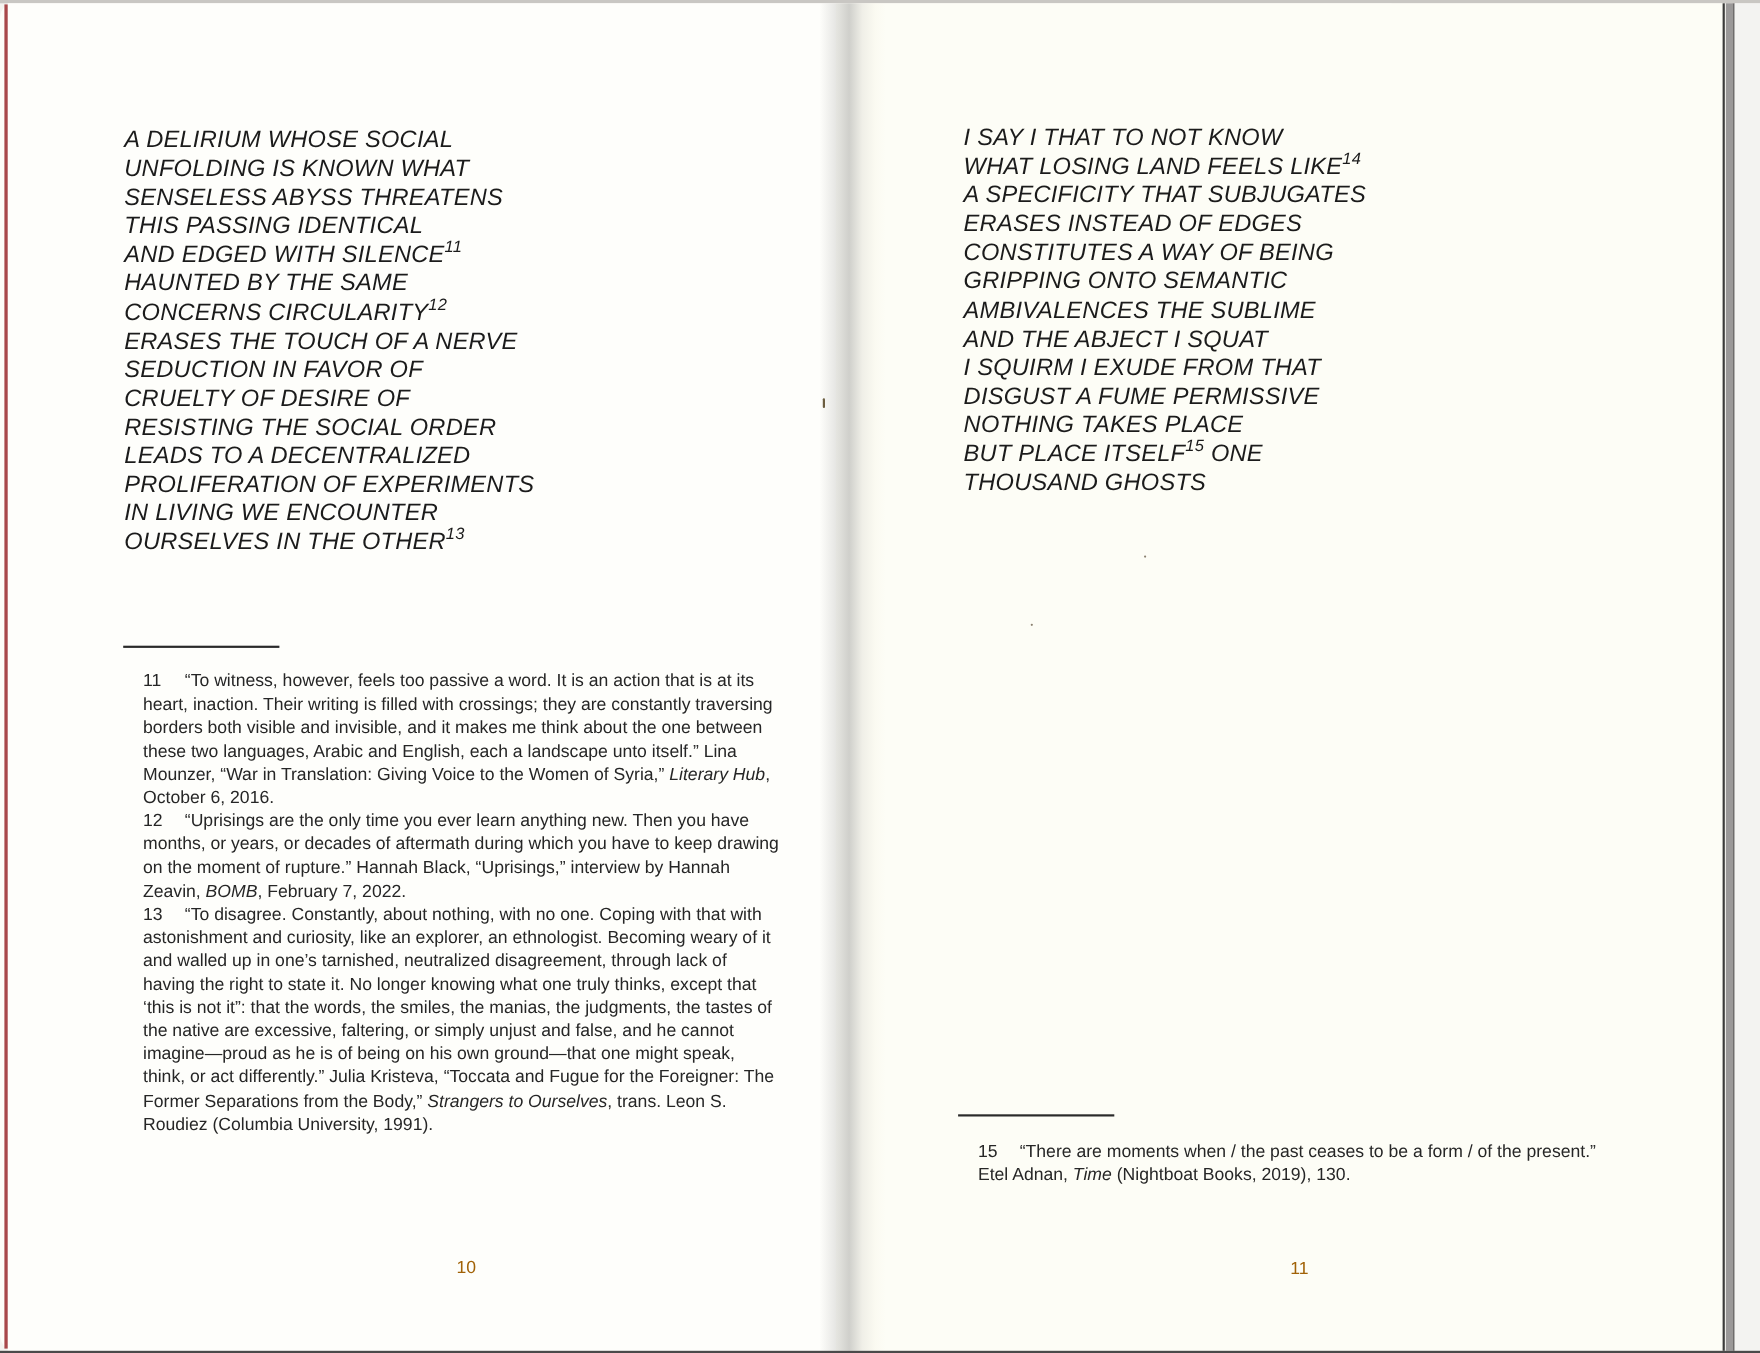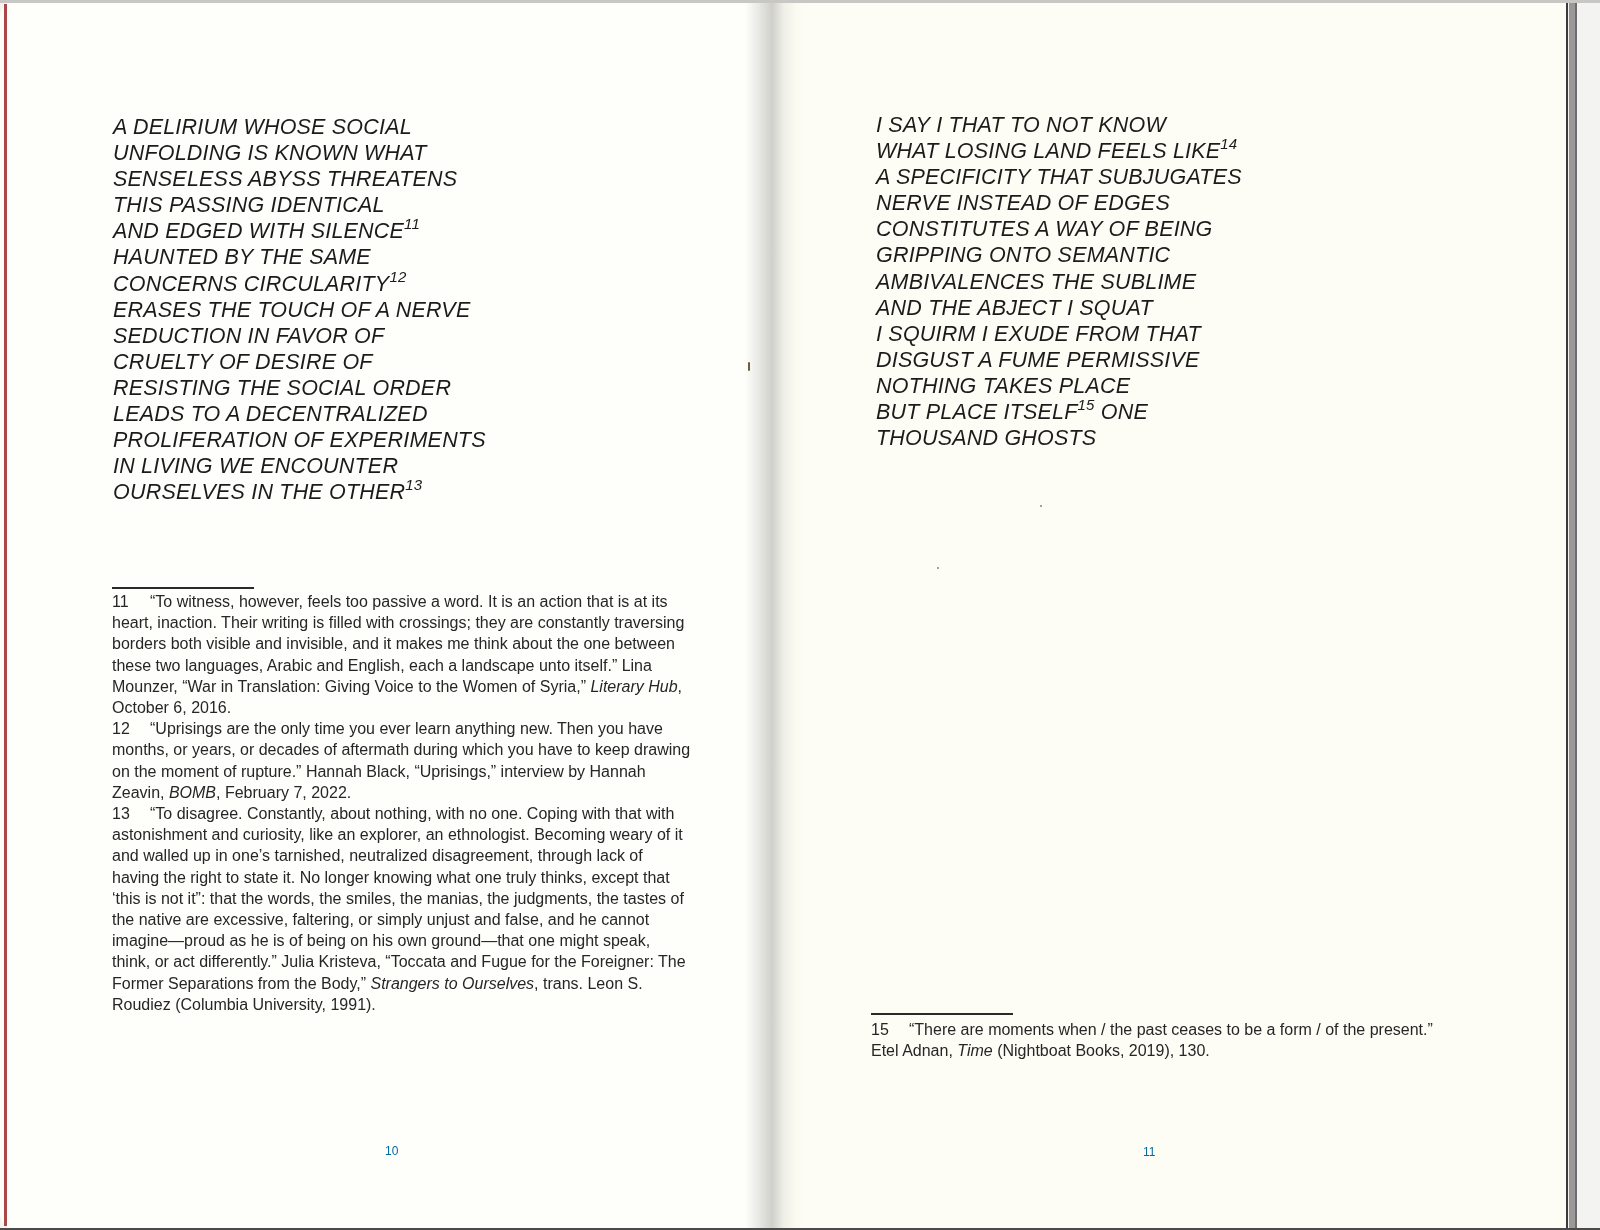--- a/index.html
+++ b/index.html
@@ -74,30 +74,30 @@
       position: absolute; height: 1.5px; width: 142px; background: #2a2a2a;
     }
     .fn-rule.left-rule { left: 112px; top: 587px; }
     .fn-rule.right-rule { left: 871px; top: 1013px; }
 
     .footnotes {
       position: absolute;
       font-size: 16px;
       line-height: 21.2px;
       color: #262626;
-      margin: 0; padding: 0;
+      margin: 18px; padding: 0;
     }
     .footnotes.left-fn { left: 112px; top: 591px; width: 580px; }
     .footnotes.right-fn { left: 871px; top: 1019px; width: 580px; }
     .footnote { margin: 0; }
     .fn-num { display: inline-block; width: 38px; }
     .footnote em { font-style: italic; }
 
     .page-number {
-      position: absolute; font-size: 12px; color: #0369a1;
+      position: absolute; font-size: 16px; color: #a16207; margin-left: 30px;
     }
     .page-number.left-num { left: 385px; top: 1144px; }
     .page-number.right-num { left: 1143px; top: 1145px; }
 
     .speck { position:absolute; width:3px; height:3px; border-radius:50%; background:#8a8070; }
   </style>
 </head>
 <body>
 
 <div class="spread">
@@ -139,21 +139,21 @@
     <p class="footnote"><span class="fn-num">12</span><span>“Uprisings are the only time you ever learn anything new. Then you have months, or years, or decades of aftermath during which you have to keep drawing on the moment of rupture.” Hannah Black, “Uprisings,” interview by Hannah Zeavin, </span><em>BOMB</em><span>, February 7, 2022.</span></p>
     <p class="footnote"><span class="fn-num">13</span><span>“To disagree. Constantly, about nothing, with no one. Coping with that with astonishment and curiosity, like an explorer, an ethnologist. Becoming weary of it and walled up in one’s tarnished, neutralized disagreement, through lack of having the right to state it. No longer knowing what one truly thinks, except that ‘this is not it”: that the words, the smiles, the manias, the judgments, the tastes of the native are excessive, faltering, or simply unjust and false, and he cannot imagine—proud as he is of being on his own ground—that one might speak, think, or act differently.” Julia Kristeva, “Toccata and Fugue for the Foreigner: The Former Separations from the Body,” </span><em>Strangers to Ourselves</em><span>, trans. Leon S. Roudiez (Columbia University, 1991).</span></p>
   </div>
 
   <div class="page-number left-num">10</div>
 
   <ul class="poem right-poem">
     <li><span>I SAY I THAT TO NOT KNOW</span></li>
     <li><span>WHAT LOSING LAND FEELS LIKE</span><sup>14</sup></li>
     <li><span>A SPECIFICITY THAT SUBJUGATES</span></li>
-    <li><span>NERVE INSTEAD OF EDGES</span></li>
+    <li><span>ERASES INSTEAD OF EDGES</span></li>
     <li><span>CONSTITUTES A WAY OF BEING</span></li>
     <li><span>GRIPPING ONTO SEMANTIC</span></li>
     <li><span>AMBIVALENCES THE SUBLIME</span></li>
     <li><span>AND THE ABJECT I SQUAT</span></li>
     <li><span>I SQUIRM I EXUDE FROM THAT</span></li>
     <li><span>DISGUST A FUME PERMISSIVE</span></li>
     <li><span>NOTHING TAKES PLACE</span></li>
     <li><span>BUT PLACE ITSELF</span><sup>15</sup><span> ONE</span></li>
     <li><span>THOUSAND GHOSTS</span></li>
   </ul>

